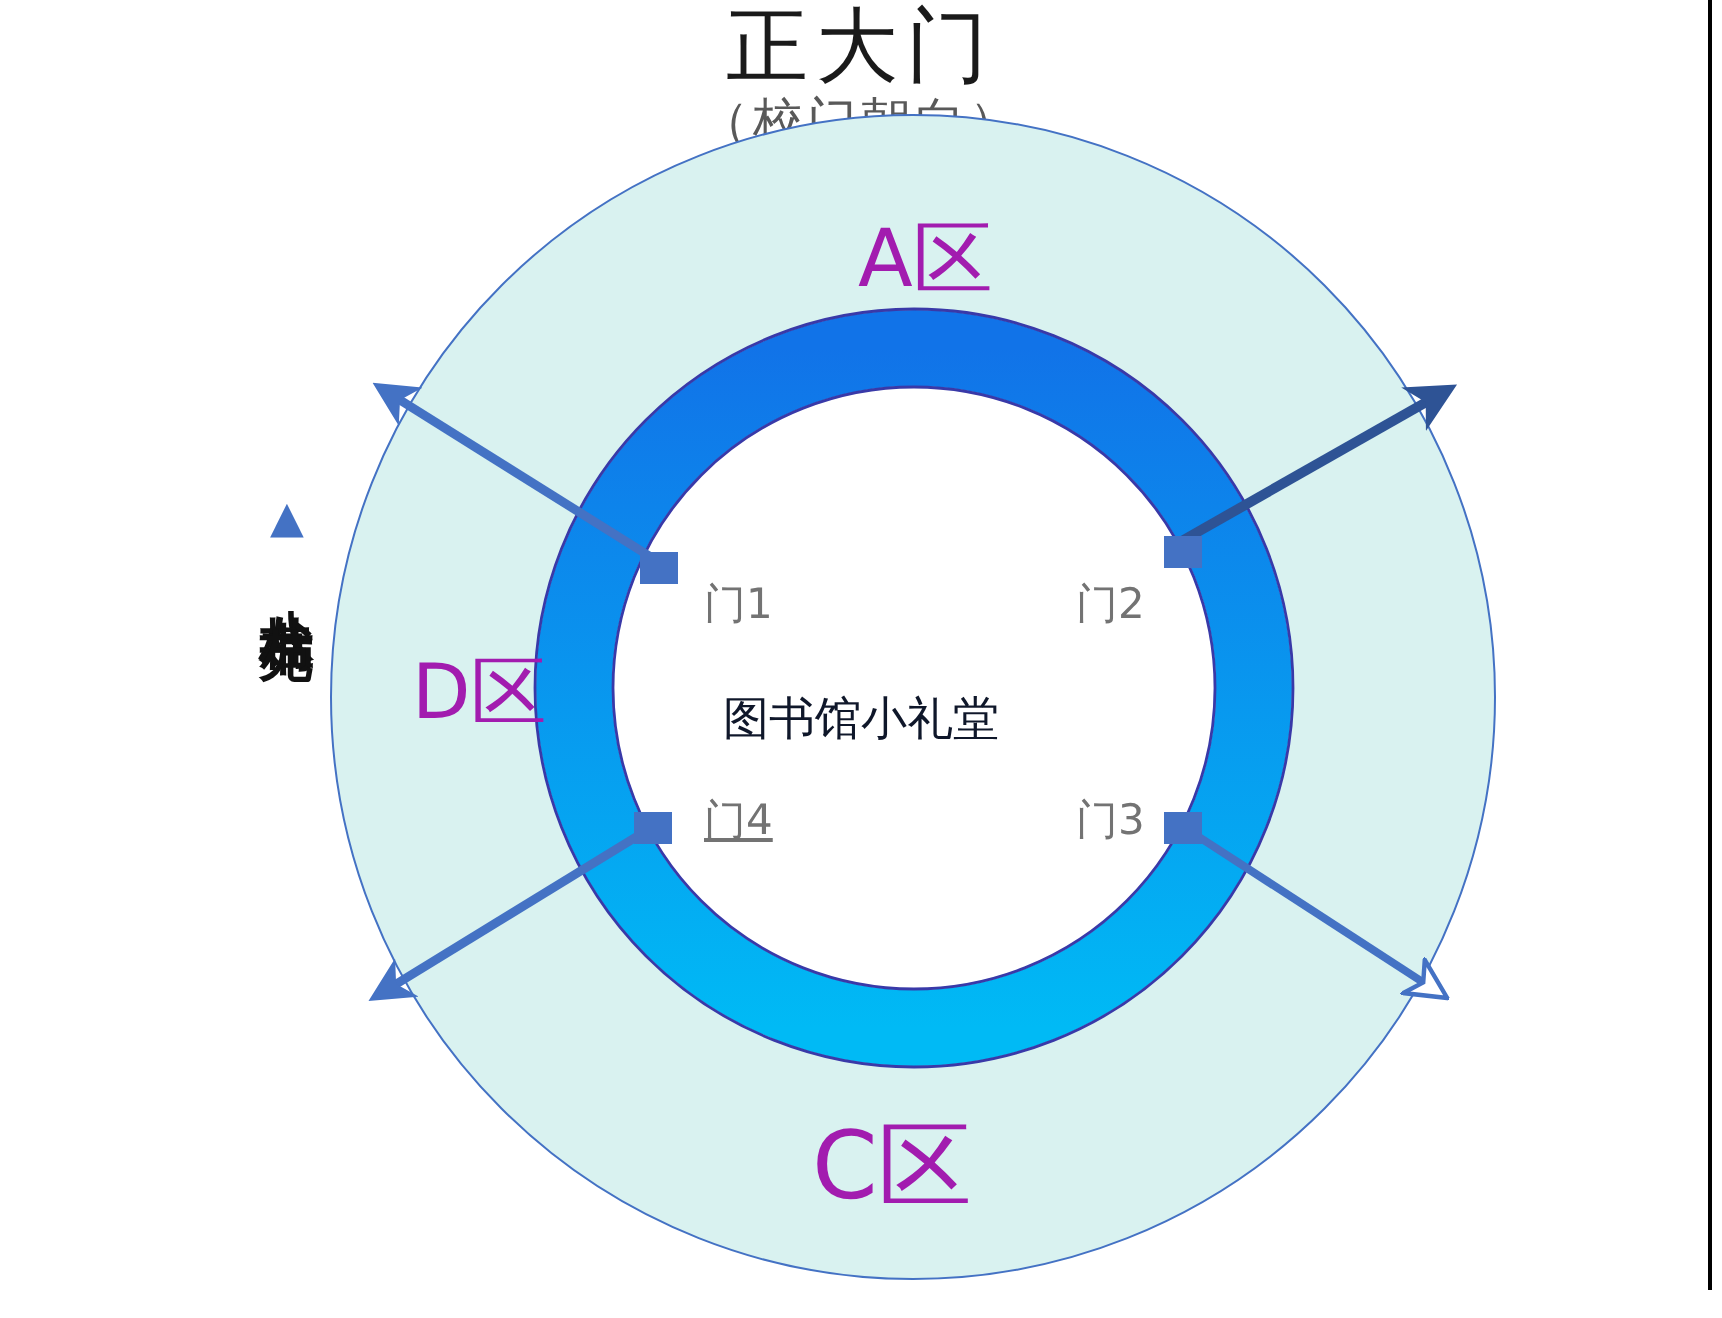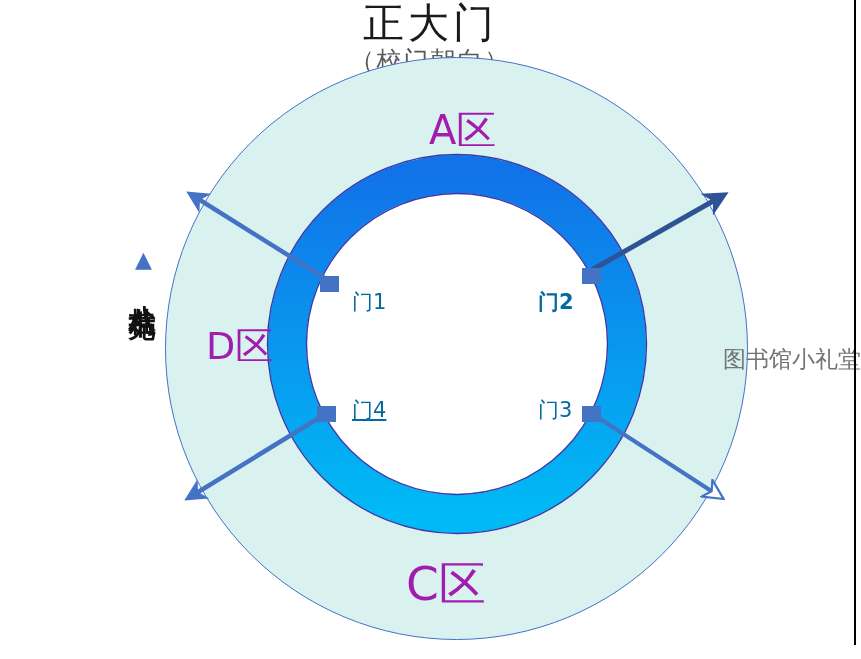--- a/index.html
+++ b/index.html
@@ -23,28 +23,28 @@
     border-radius:50%; border:1.5px solid; box-sizing:border-box; }
   
   #diagram-svg { left:0; top:0; width:861px; height:659px; }
   
   .zone-label { color:#a21caf; line-height:1; }
   #zone-label-a { left:429px; top:110px; font-size:40px; }
   #zone-label-b { left:665px; top:330px; font-size:38px; }
   #zone-label-c { left:406px; top:560px; font-size:47px; }
   #zone-label-d { left:206px; top:327px; font-size:38px; }
   
-  .gate-label { font-size:21px; color:#0369a1; line-height:1; }
+  .gate-label { font-size:21px; color:#737373; line-height:1; }
   #gate-label-1 { left:352px; top:292px; }
-  #gate-label-2 { left:538px; top:292px;font-weight:bold; }
+  #gate-label-2 { left:538px; top:292px; }
   #gate-label-3 { left:538px; top:400px; }
   #gate-label-4 { left:352px; top:400px;text-decoration:underline; }
   
-  #center-hall-label { left:0; right:0; top:344px; text-align:right;
-    font-size:23px; color:#737373; }
+  #center-hall-label { left:0; right:0; top:344px; text-align:center;
+    font-size:23px; color:#0f172a; }
   
   #landmark-marker { left:135px; top:249px; font-size:22px; line-height:1; }
   #landmark-label { left:128px; top:283px; font-size:27px; font-weight:bold;
     color:#111; writing-mode:vertical-rl; text-orientation:upright;
     letter-spacing:3px; line-height:1.05; }
 </style>
 </head>
 <body>
 
 <div id="canvas">

